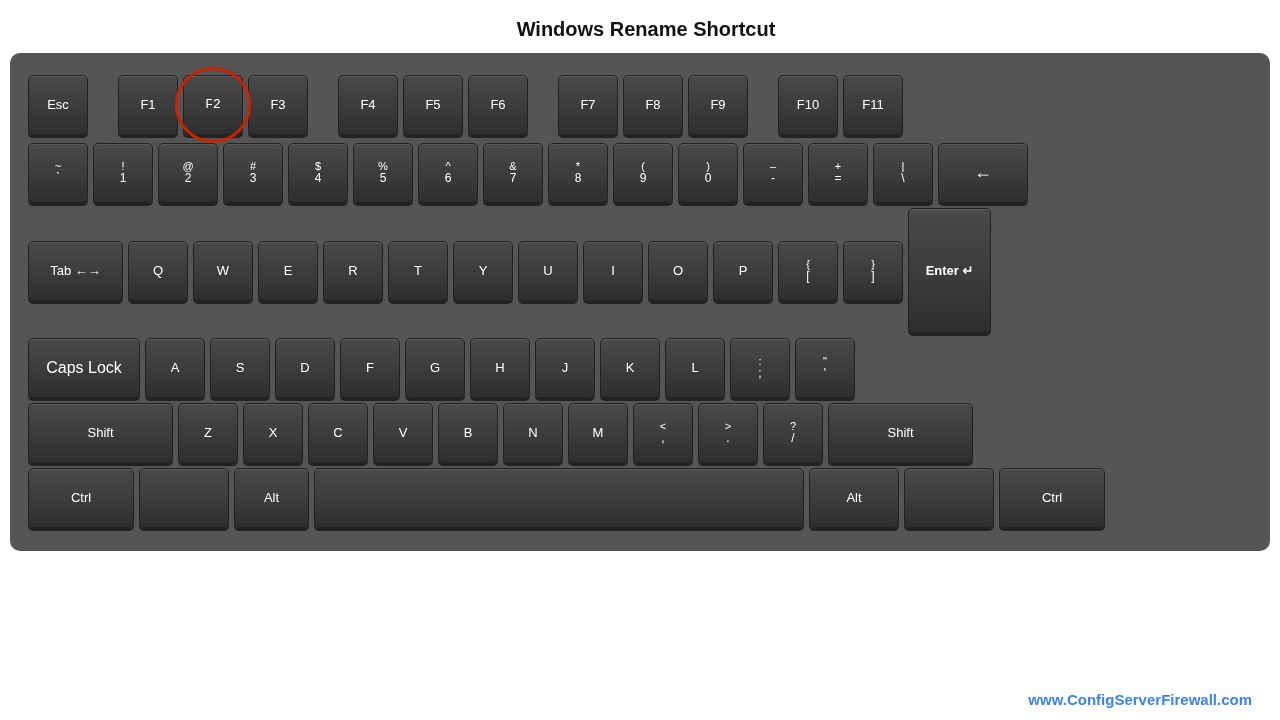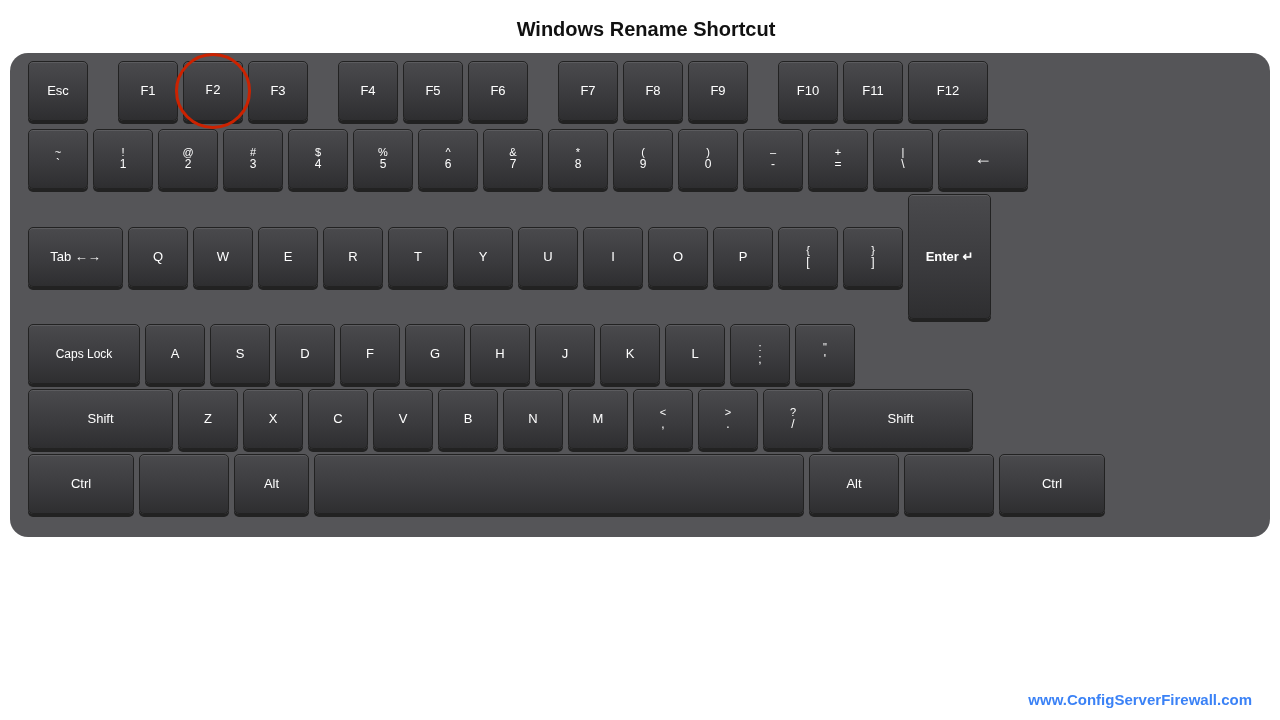--- a/index.html
+++ b/index.html
@@ -16,22 +16,22 @@
       text-align: center;
       font-size: 20px;
       font-weight: bold;
       padding: 18px 0 12px 12px;
       color: #111;
     }
 
     .keyboard-container {
       background: #555558;
       margin: 0 10px;
-      border-radius: 18px;
-      padding: 8px 18px 18px 18px;
+      border-radius: 10px;
+      padding: 22px 18px 18px 18px;
       position: relative;
     }
 
     .key-row {
       display: flex;
       gap: 5px;
       margin-bottom: 5px;
       align-items: center;
     }
 
@@ -157,23 +157,20 @@
     <div class="key">
       <span>F9</span>
     </div>
     <div style="width:20px;"></div>
     <div class="key">
       <span>F10</span>
     </div>
     <div class="key">
       <span>F11</span>
     </div>
-    <div class="key" style="width:80px;">
-      <span>F12</span>
-    </div>
   </div>
 
   <div class="key-row" style="margin-top:8px;">
     <div class="key">
       <span class="key-top">~</span>
       <span class="key-bottom">`</span>
     </div>
     <div class="key">
       <span class="key-top">!</span>
       <span class="key-bottom">1</span>
@@ -272,21 +269,21 @@
     <div class="key">
       <span class="key-top">}</span>
       <span class="key-bottom">]</span>
     </div>
     <div class="key-enter-shape">
       <span style="font-size:13px;">Enter ↵</span>
     </div>
   </div>
 
   <div class="key-row">
-    <div class="key key-wide-caps" style="font-size:12px;">
+    <div class="key key-wide-caps" style="font-size:16px;">
       <span>Caps Lock</span>
     </div>
     <div class="key">
         <span>A</span>
       </div>
     <div class="key">
         <span>S</span>
       </div>
     <div class="key">
         <span>D</span>

